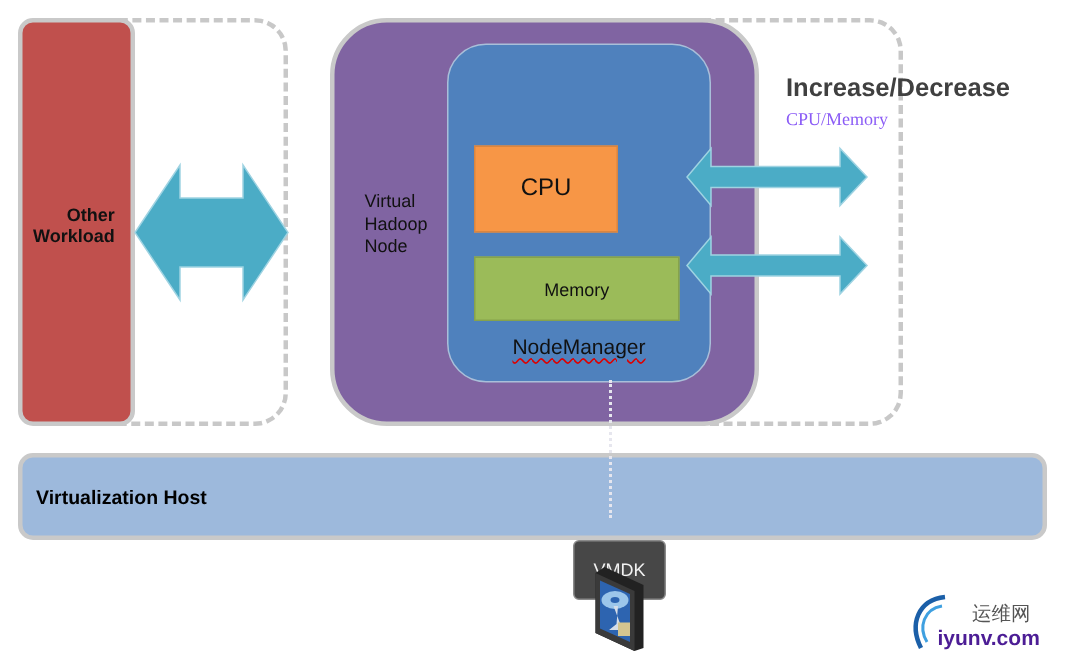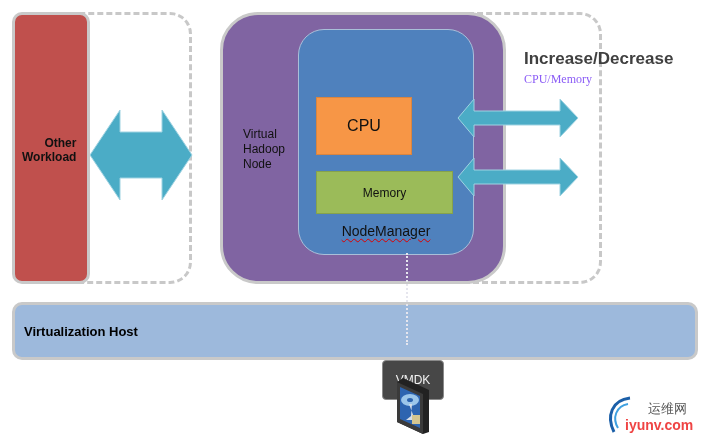--- a/index.html
+++ b/index.html
@@ -39,21 +39,21 @@
           border:3px solid #c9c9c9; border-radius:10px; }
   .host-label { left:24px; top:324px; font-size:13px; font-weight:bold; color:#000000; }
   .vmdk { left:382px; top:316px; width:62px; height:40px; background:#474747;
           border:1px solid #8a8a8a; border-radius:4px; color:#f2f2f2; font-size:12px;
           display:flex; align-items:center; justify-content:center;margin-top:44px; }
 
   .heading { left:524px; top:49px; font-size:17px; font-weight:bold; color:#404040; }
   .subheading { left:524px; top:72px; font-size:12px; color:#8b5cf6;font-family:Liberation Serif, serif; }
 
   .watermark-cn { left:648px; top:400px; font-size:13px; color:#555; }
-  .watermark-en { left:625px; top:417px; font-size:14px; color:#ef4444; font-weight:bold; }
+  .watermark-en { left:625px; top:417px; font-size:14px; color:#4c1d95; font-weight:bold; }
 </style>
 </head>
 <body>
 
 <div class="abs dash-left"></div>
 <div class="abs dash-right"></div>
 
 <div class="abs other-workload"></div>
 <div class="abs other-label">
   <div>Other</div>

